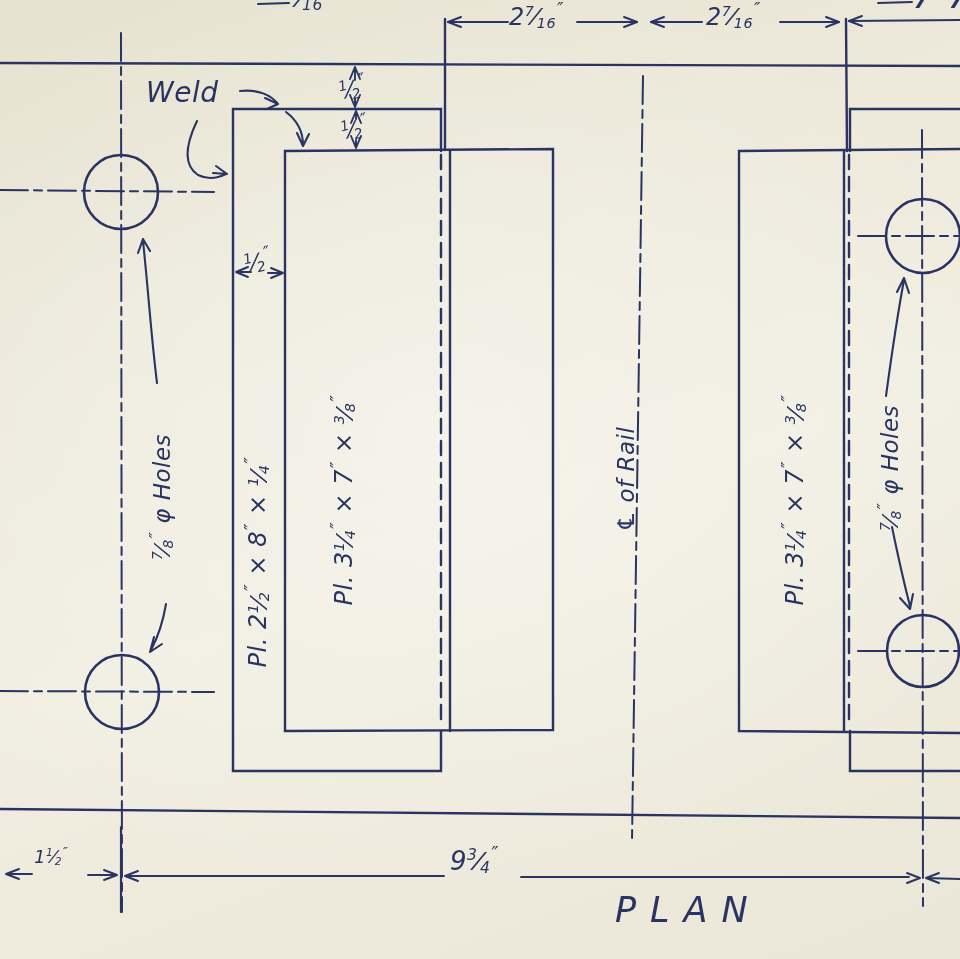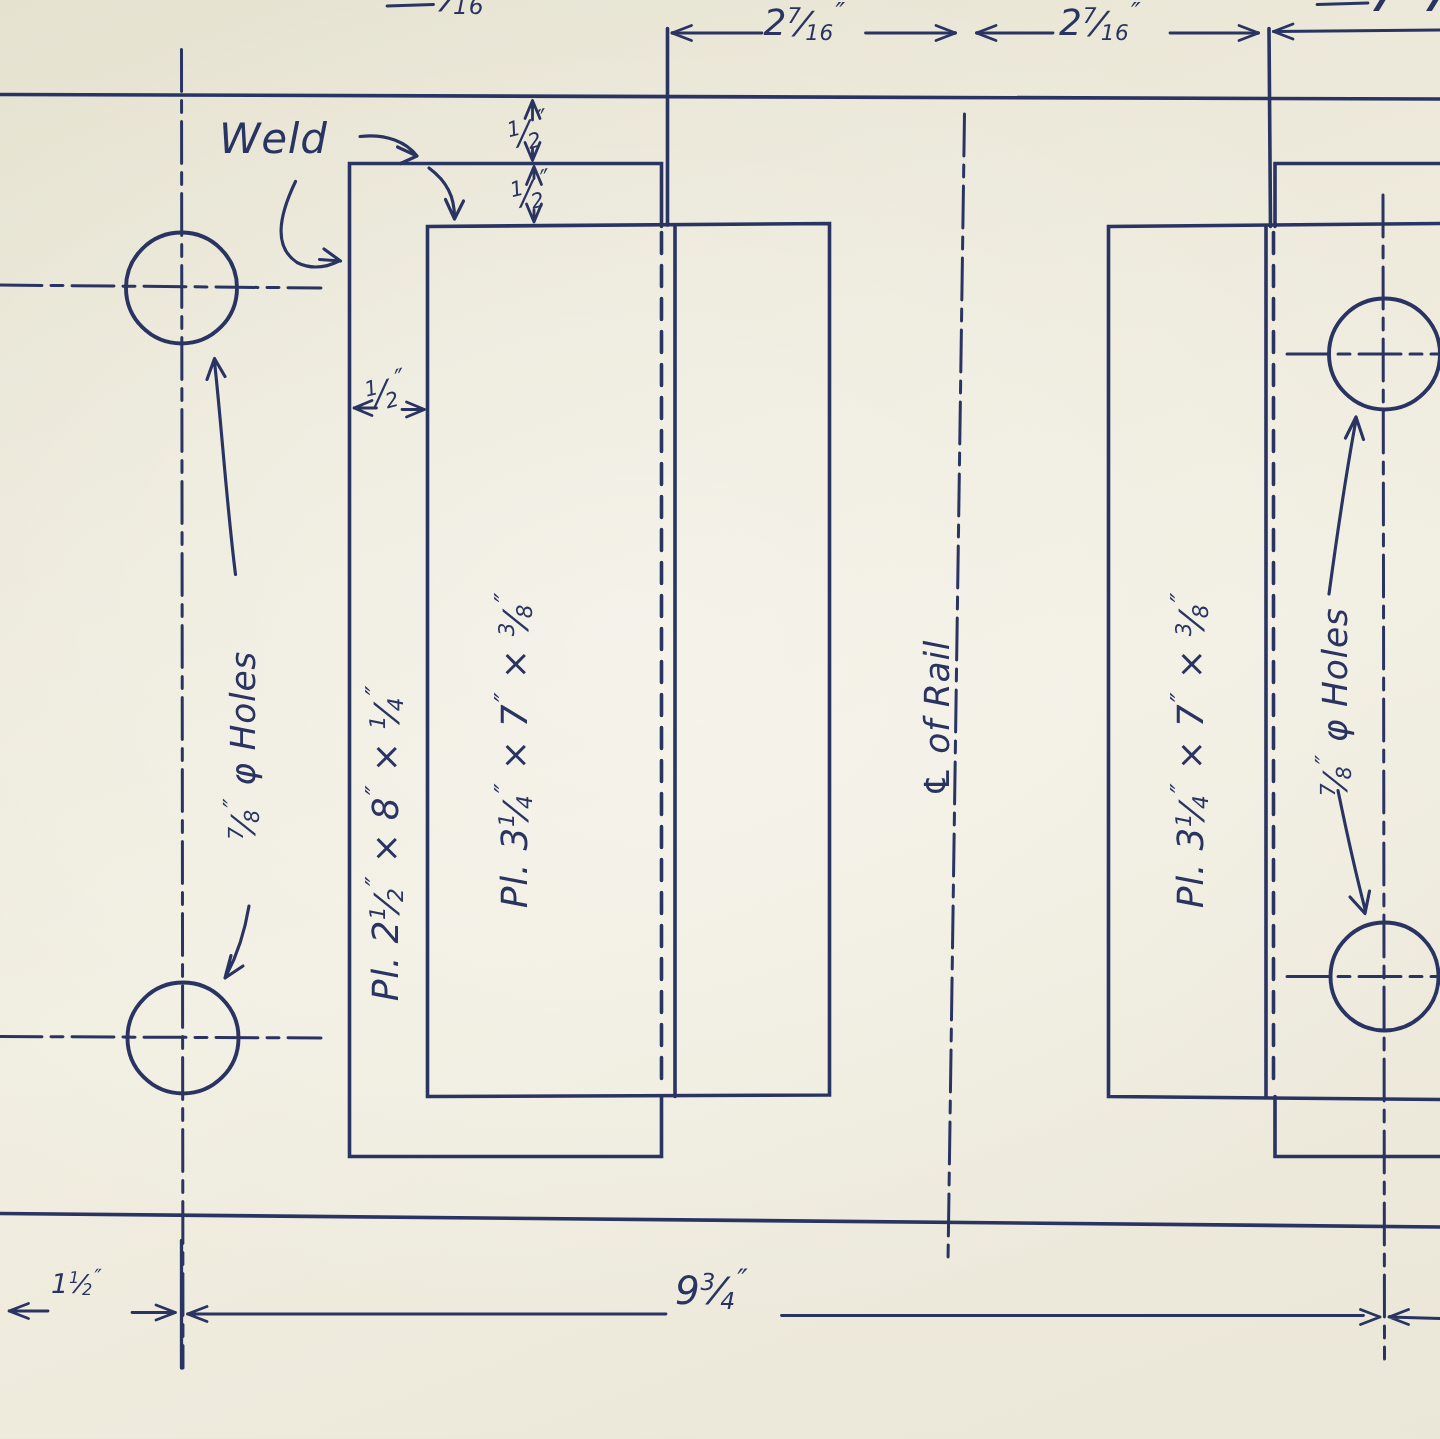--- a/index.html
+++ b/index.html
@@ -168,14 +168,17 @@
     <span>℄</span> <span>of</span> <span>Rail</span>
   </div>
 
   <div class="txt" style="left:34px;top:846px;font-size:18px;">
     <span>1</span><span class="fr"><span class="fn">1</span><span class="sl">⁄</span><span class="fd">2</span></span><span class="un">″</span>
   </div>
   <div class="txt" style="left:450px;top:845px;font-size:26px;font-style:italic;">
     <span>9</span><span class="fr"><span class="fn">3</span><span class="sl">⁄</span><span class="fd">4</span></span><span class="un">″</span>
   </div>
 
+  <div class="txt plan" style="left:615px;top:893px;">
+    <span>PLAN</span>
+  </div>
 
 </div>
 
 </body></html>

